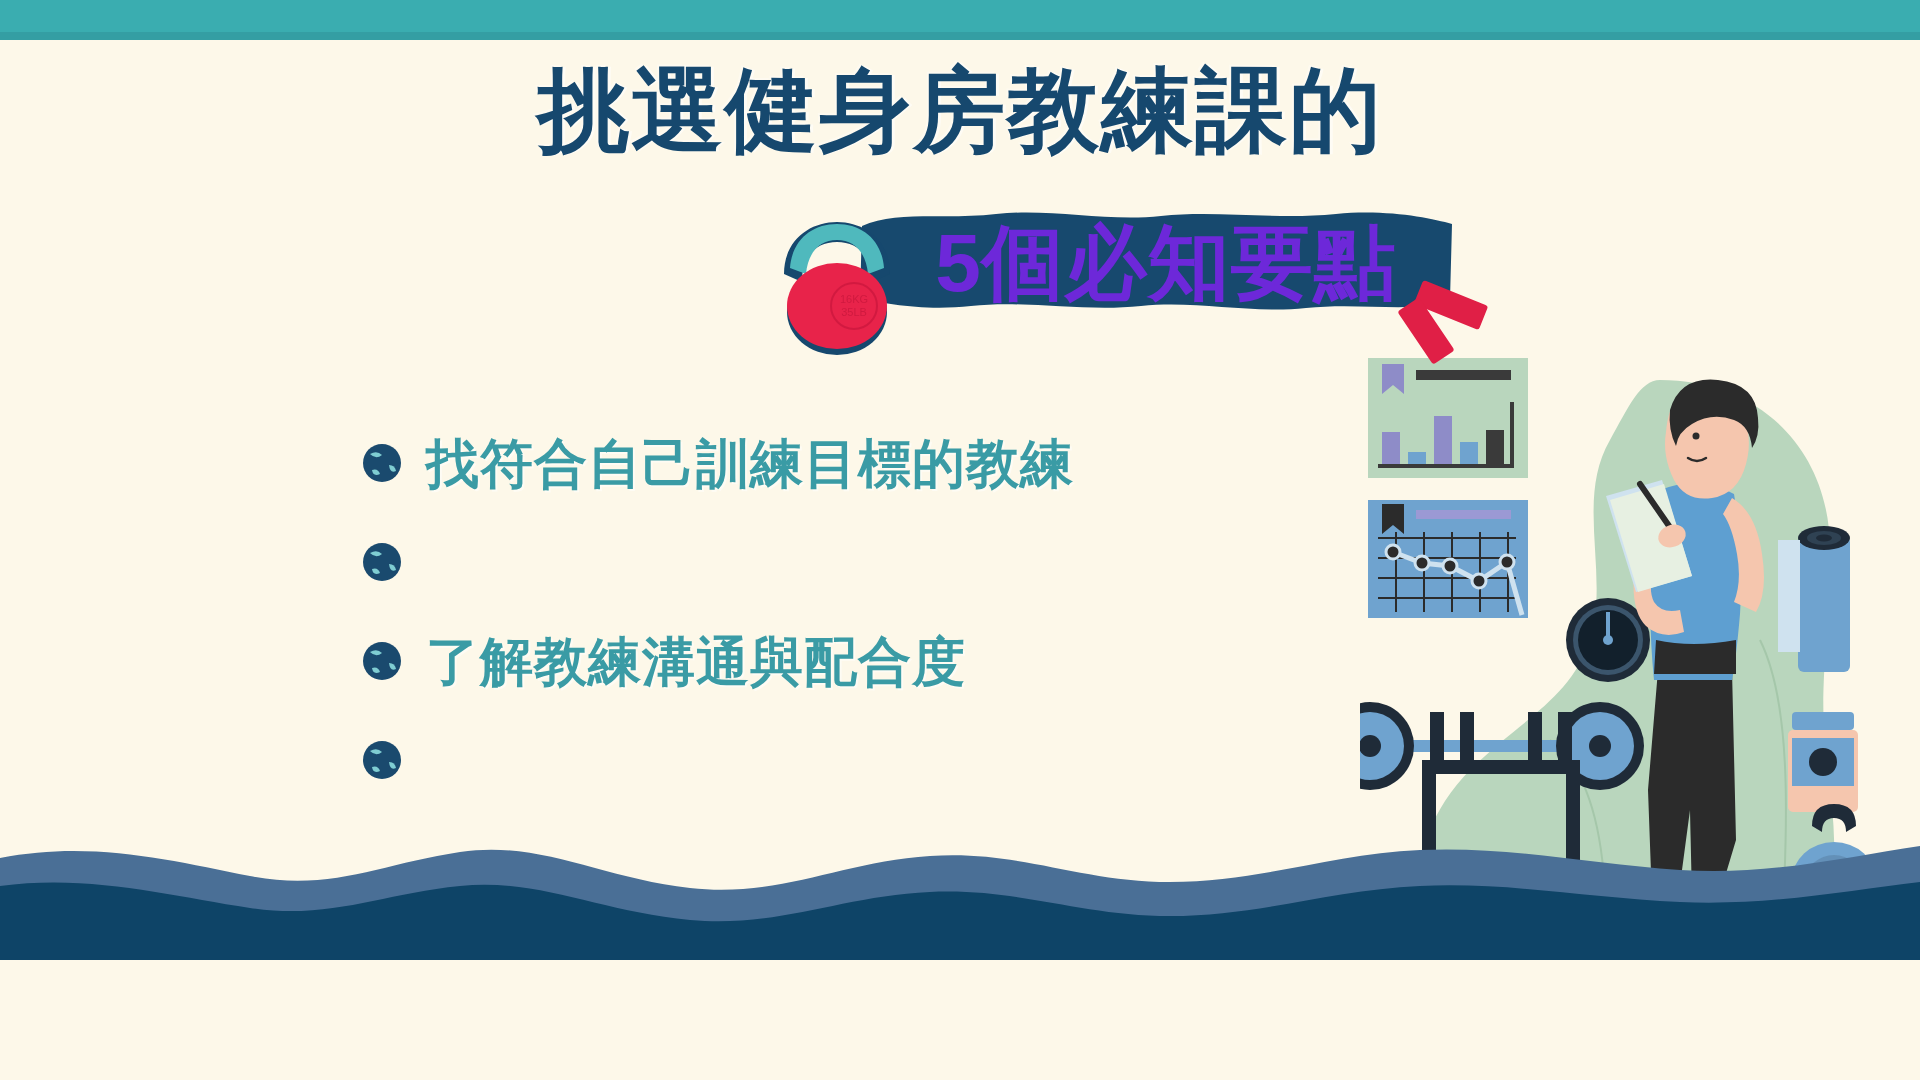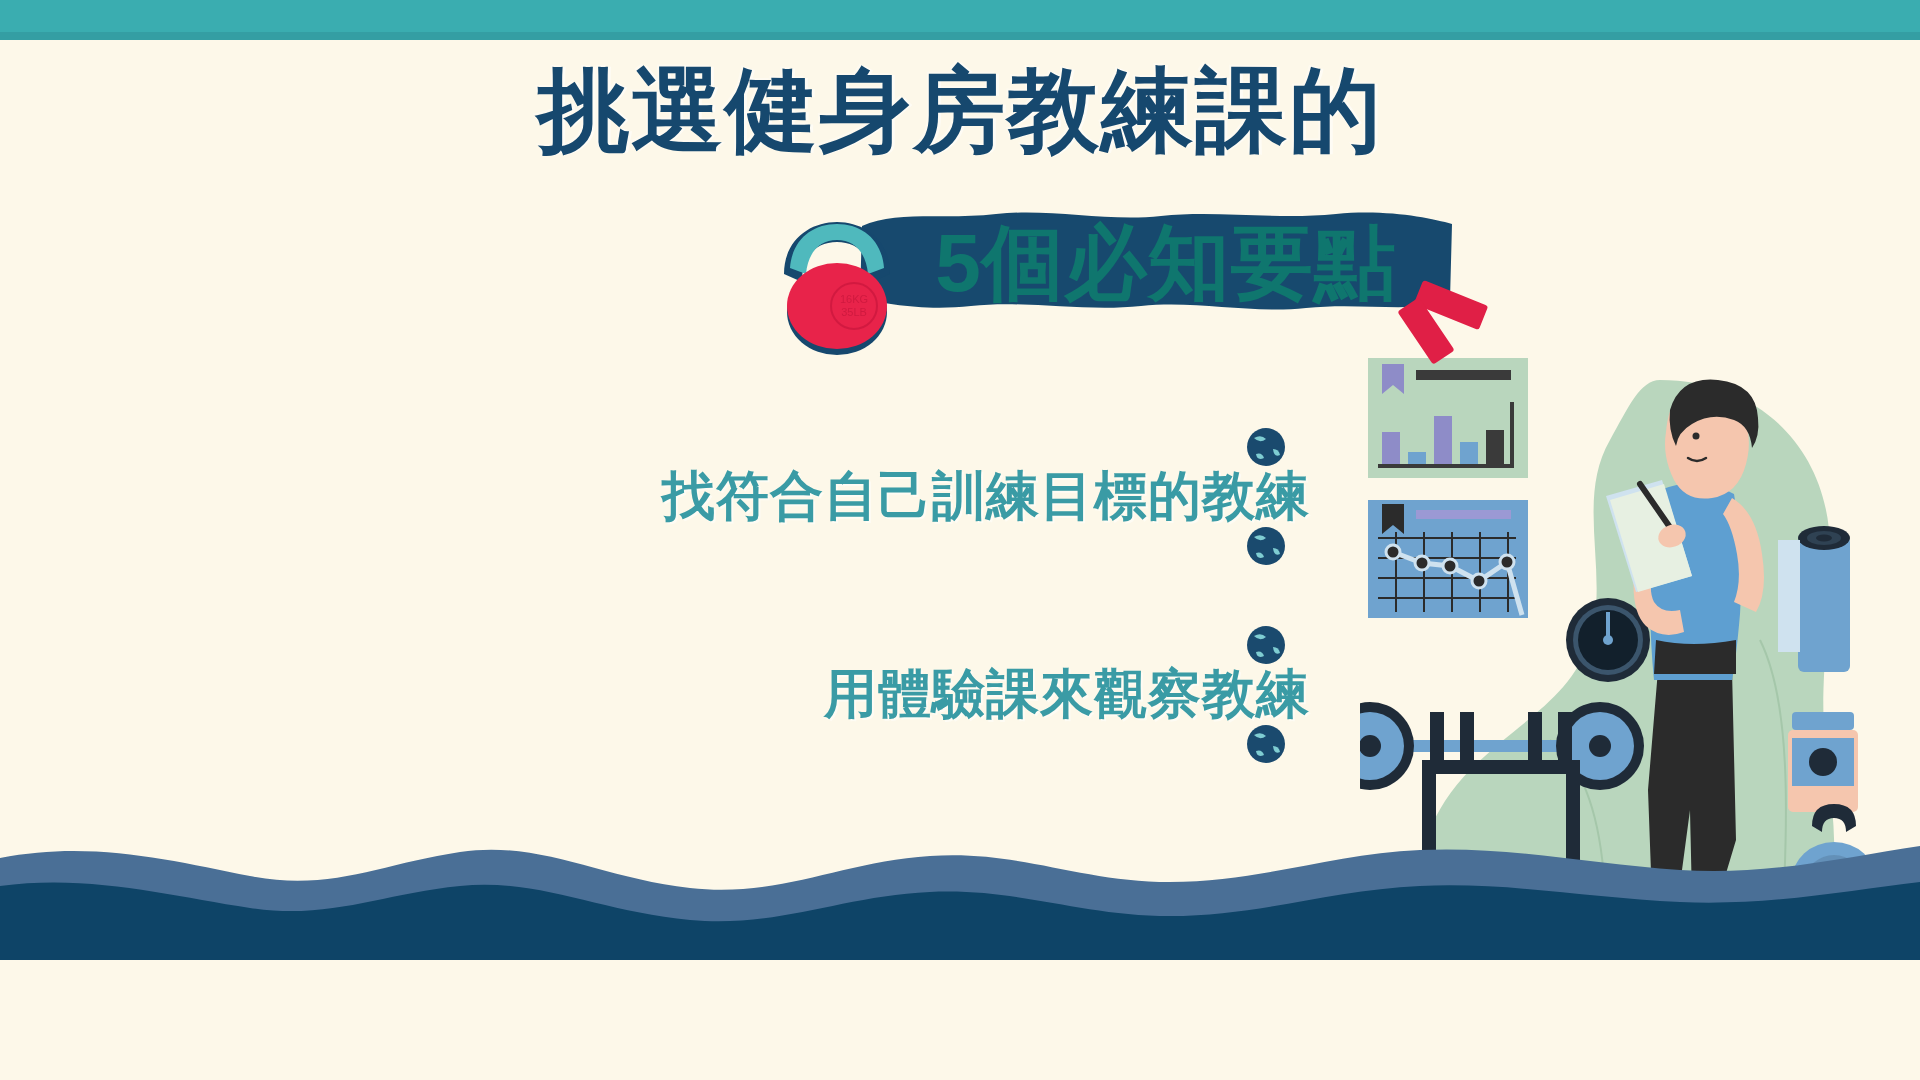--- a/index.html
+++ b/index.html
@@ -59,43 +59,42 @@
     position:absolute;
     left:856px; top:8px;
     width:600px; height:116px;
   }
   .banner-text {
     position:absolute;
     left:876px; top:16px;
     width:580px; height:104px;
     display:flex; align-items:center; justify-content:center;
     font-size:82px; font-weight:bold;
-    color:#0f766e;
+    color:#6d28d9;
     letter-spacing:1px;
     white-space:nowrap;
     z-index:4;
   }
 
   
   .kettlebell { position:absolute; left:762px; top:206px; width:150px; height:150px; z-index:3; }
 
   
   .dashes { position:absolute; left:1398px; top:240px; width:140px; height:130px; z-index:5; }
 
   
   .bullets {
     position:absolute;
     left:360px; top:425px;
     width:950px;
   }
   .bullet-row {
-    display:flex; align-items:flex-end;
+    display:flex; align-items:center;
     height:76px;
     margin-bottom:23px;
-    flex-direction:column;
   }
   .bullet-ico { width:44px; height:44px; flex:0 0 44px; margin-right:22px; }
   .bullet-text {
     font-size:53px;
     font-weight:bold;
     color:#3a9ba5;
     letter-spacing:1px;
     line-height:1;
     white-space:nowrap;
     text-shadow:2px 2px 0 rgba(255,255,255,.5);
@@ -161,21 +160,21 @@
       </svg>
     </div>
 
     <div class="bullet-row">
       <svg class="bullet-ico" viewBox="0 0 44 44">
         <circle cx="22" cy="22" r="19" fill="#1a4a6e"></circle>
         <path d="M10 13 q7 -4 12 1 q-6 5 -12 -1Z" fill="#7fcdd2"></path>
         <path d="M29 24 q6 0 7 6 q-6 3 -7 -6Z" fill="#7fcdd2"></path>
         <path d="M12 29 q6 -2 8 4 q-7 3 -8 -4Z" fill="#7fcdd2"></path>
       </svg>
-      <span class="bullet-text">用體驗課來觀察教練</span>
+      <span class="bullet-text">了解教練溝通與配合度</span>
     </div>
 
     <div class="bullet-row">
       <svg class="bullet-ico" viewBox="0 0 44 44">
         <circle cx="22" cy="22" r="19" fill="#1a4a6e"></circle>
         <path d="M10 13 q7 -4 12 1 q-6 5 -12 -1Z" fill="#7fcdd2"></path>
         <path d="M29 24 q6 0 7 6 q-6 3 -7 -6Z" fill="#7fcdd2"></path>
         <path d="M12 29 q6 -2 8 4 q-7 3 -8 -4Z" fill="#7fcdd2"></path>
       </svg>
     </div>

